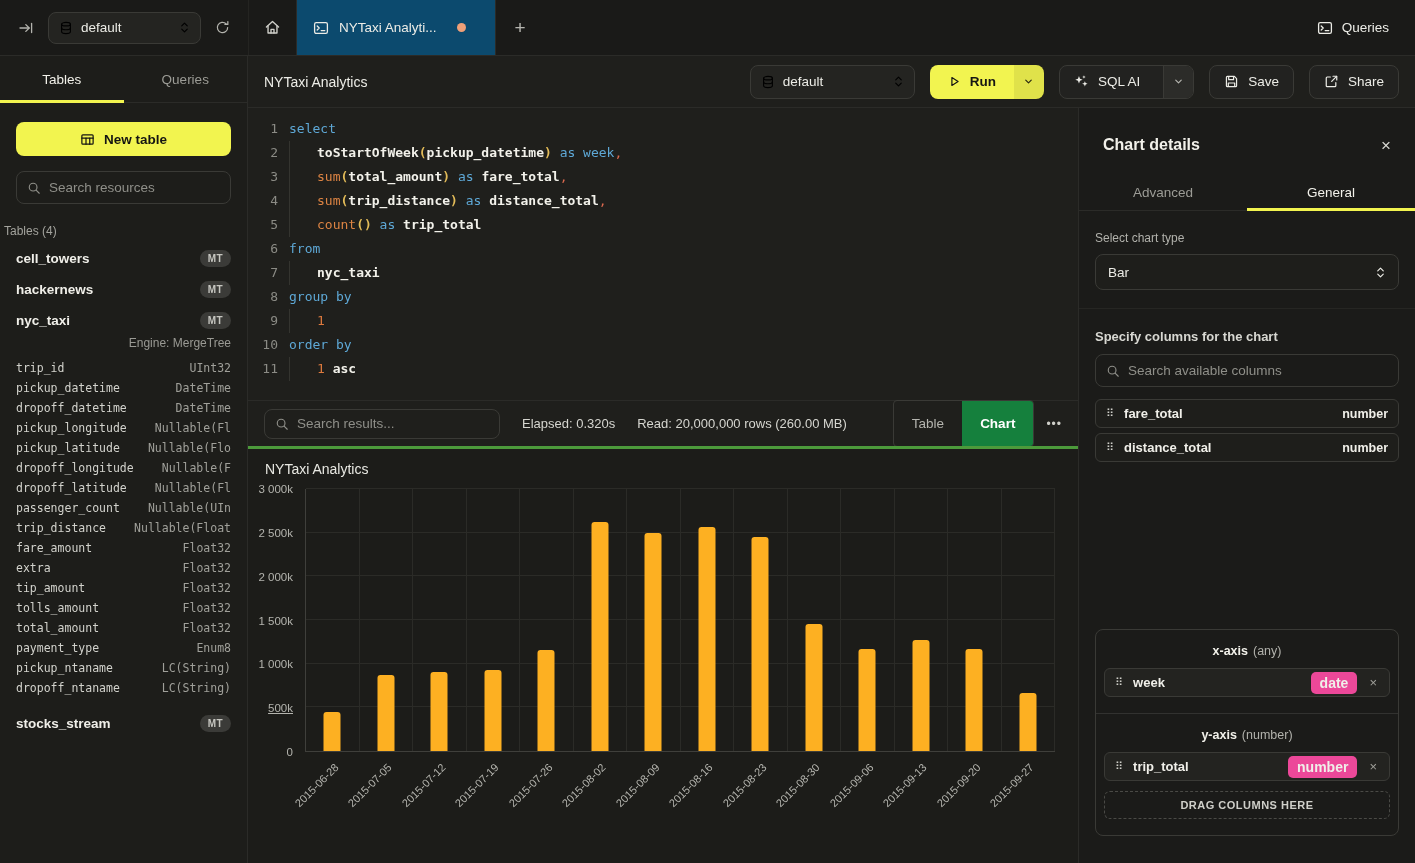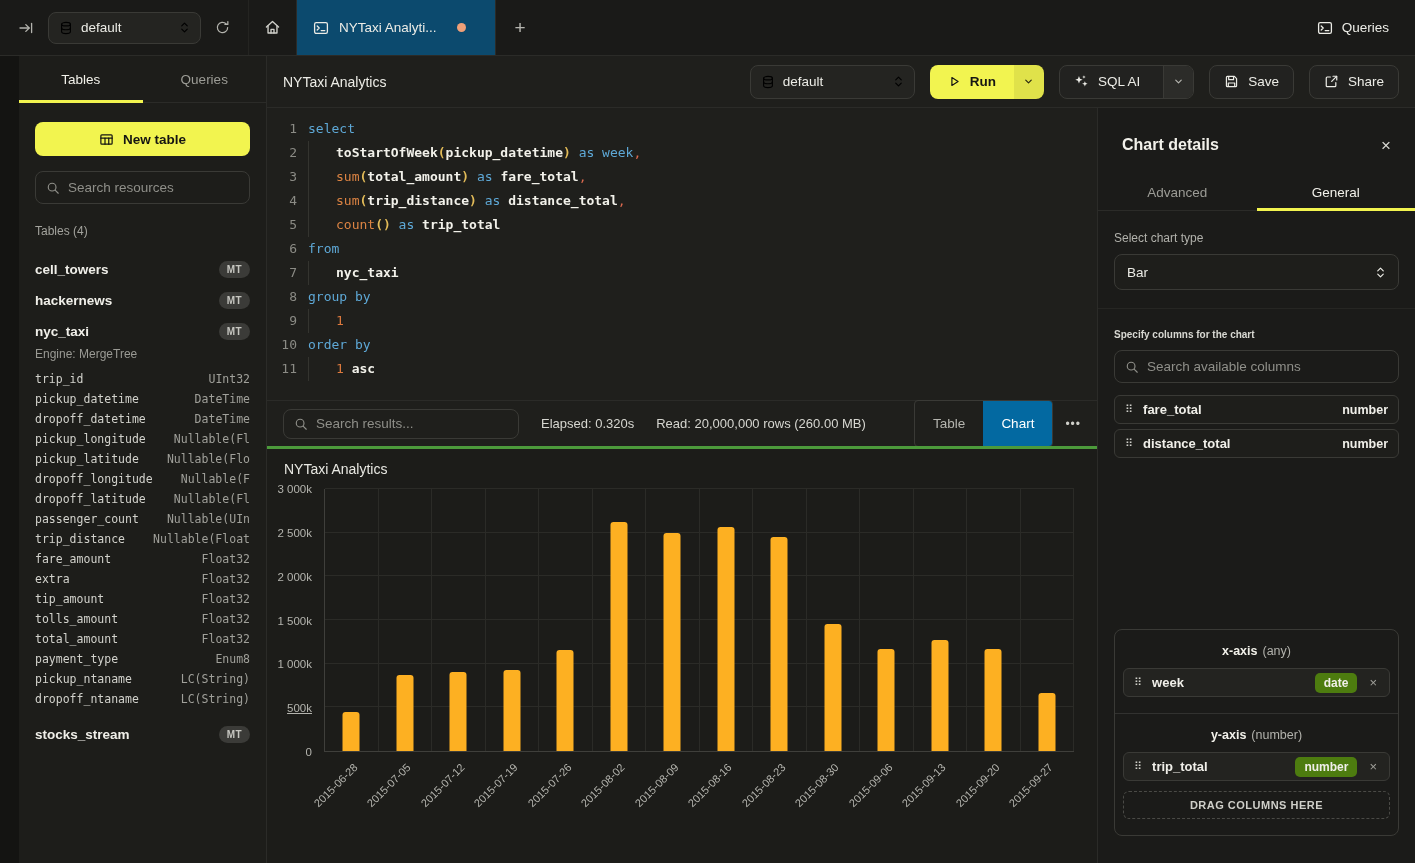--- a/index.html
+++ b/index.html
@@ -18,39 +18,39 @@
   .db-select .grow { flex:1; text-align:left; color:#ececE6; }
   .tabstrip { display:flex; align-items:stretch; flex:1; }
   .home-btn { width:48px; display:flex; align-items:center; justify-content:center; color:#cfcfc9; background:none; border:none; border-left:1px solid #242421; cursor:pointer; }
   .tab { display:flex; align-items:center; gap:10px; padding:0 16px; background:#0c4a6e; border-left:1px solid #2b2b28; border-right:1px solid #2b2b28; color:#ececE6; font-size:13.5px; cursor:pointer; min-width:200px; }
   .tab-dot { width:9px; height:9px; border-radius:50%; background:#f0a078; margin-left:10px; }
   .plus-btn { width:48px; display:flex; align-items:center; justify-content:center; background:none; border:none; color:#b5b5af; font-size:19px; cursor:pointer; }
   .topbar-right { display:flex; align-items:center; margin-left:auto; padding-right:26px; }
   .queries-btn { display:flex; align-items:center; gap:9px; background:none; border:none; color:#ececE6; font-size:13.5px; cursor:pointer; }
 
   
-  .app-body { display:flex; height:807px;padding-left:19px; }
+  .app-body { display:flex; height:807px; }
   .sidebar { width:248px; background:#1d1d1a; border-right:1px solid #2b2b28; display:flex; flex-direction:column; overflow:hidden; }
   .content { flex:1; display:flex; flex-direction:column; }
   .content-body { flex:1; display:flex; min-height:0; }
   .main-col { width:830px; display:flex; flex-direction:column; background:#1f1f1c; }
   .right-panel { flex:1; background:#1b1b19; border-left:1px solid #2b2b28; display:flex; flex-direction:column; }
 
   
   .side-tabs { display:flex; height:47px; border-bottom:1px solid #2b2b28; }
   .side-tab { flex:1; display:flex; align-items:center; justify-content:center; font-size:13.5px; color:#9c9c96; cursor:pointer; position:relative; background:none; border:none; }
   .side-tab.active { color:#f2f1ea; }
   .side-tab.active::after { content:""; position:absolute; left:0; right:0; bottom:-1px; height:3px; background:#f2f44f; }
   .new-table { margin:19px 16px 0; height:34px; background:#f2f44f; color:#151512; border:none; border-radius:8px;
     font-size:13.5px; font-weight:700; display:flex; align-items:center; justify-content:center; gap:9px; cursor:pointer; font-family:inherit; }
   .search-box { margin:15px 16px 0; height:33px; border:1px solid #3a3a36; border-radius:8px; display:flex; align-items:center; gap:8px; padding:0 10px; color:#8f8f89; }
   .search-box input { background:none; border:none; outline:none; color:#d8d8d2; font-size:13.5px; width:100%; font-family:inherit; }
   .search-box input::placeholder { color:#8f8f89; }
-  .section-label { margin:20px 16px 0; font-size:12px; color:#a3a39d; }
-  .tables-list { margin-top:16px; overflow:hidden; }
+  .section-label { margin:20px 4px 0; font-size:12px; color:#a3a39d; }
+  .tables-list { margin-top:5px; overflow:hidden;text-align:right; }
   .tbl-row { display:flex; align-items:center; justify-content:space-between; padding:7px 16px; cursor:pointer; }
   .tbl-name { font-size:13.5px; font-weight:700; color:#f0efe9; }
   .mt-badge { background:#3b3b38; color:#c6c6c0; font-size:10px; font-weight:700; letter-spacing:.4px; border-radius:9px; padding:3px 8px; }
   .engine-line { padding:0 16px 8px; font-size:12px; color:#9a9a94; }
   .cols { padding-bottom:10px; }
   .col-row { display:flex; justify-content:space-between; align-items:center; height:20px; padding:0 16px;
     font-family:"DejaVu Sans Mono", monospace; font-size:11.5px; cursor:pointer; white-space:nowrap; }
   .col-name { color:#d2d2cc; }
   .col-type { color:#a0a09a; }
 
@@ -80,21 +80,21 @@
   .tk-pn { color:#e2bb58; font-weight:700; }
   .tk-nm { color:#dd7a3e; }
   .tk-cm { color:#dd6a4f; }
 
   
   .results-bar { height:46px; background:#1f1f1c; border-top:1px solid #2b2b28; display:flex; align-items:center; padding:0 16px; }
   .results-search { width:236px; height:30px; margin:0; }
   .stat { font-size:13px; color:#d6d6d0; margin-left:22px; white-space:nowrap; }
   .seg { margin-left:auto; display:flex; border:1px solid #3a3a36; border-radius:4px; overflow:hidden; height:47px; }
   .seg-btn { border:none; background:none; color:#b5b5af; font-size:13.5px; padding:0 18px; cursor:pointer; font-family:inherit; }
-  .seg-btn.active { background:#0369a1; color:#ffffff; font-weight:400; }
+  .seg-btn.active { background:#15803d; color:#ffffff; font-weight:700; }
   .more-btn { margin-left:12px; background:none; border:none; color:#cfcfc9; font-size:12px; letter-spacing:1px; cursor:pointer; }
   .green-divider { height:3px; background:#4c9a3b; }
 
   
   .chart-area { flex:1; background:#1c1c19; padding:12px 0 0 17px; overflow:hidden; }
   .chart-title { font-size:14px; color:#e8e8e2; margin-bottom:12px; }
   .chart-body { position:relative; padding-left:40px; }
   .ylabels { position:absolute; left:-17px; top:0; width:53px; height:263px; }
   .ylab { position:absolute; right:8px; transform:translateY(50%); font-size:11.5px; color:#b4b4ae; white-space:nowrap; }
   .plot { width:750px; height:263px; position:relative; border-left:1px solid #3f3f3b; border-bottom:1px solid #3f3f3b; display:flex; }
@@ -108,33 +108,33 @@
   .rp-header { display:flex; align-items:center; justify-content:space-between; padding:28px 24px 20px; }
   .rp-title { font-size:16px; font-weight:700; color:#f2f1ea; }
   .rp-close { background:none; border:none; color:#d8d8d2; font-size:17px; cursor:pointer; line-height:1; }
   .rp-tabs { display:flex; height:37px; border-bottom:1px solid #2b2b28; }
   .rp-tab { flex:1; background:none; border:none; font-size:13.5px; color:#9c9c96; cursor:pointer; position:relative; font-family:inherit; }
   .rp-tab.active { color:#f2f1ea; }
   .rp-tab.active::after { content:""; position:absolute; left:0; right:0; bottom:-1px; height:3px; background:#f2f44f; }
   .rp-section { padding:20px 16px 18px; border-bottom:1px solid #262623; }
   .rp-label { font-size:12px; color:#b2b2ac; margin-bottom:9px; }
   .rp-select { height:36px; border:1px solid #3a3a36; border-radius:8px; background:#1e1e1b; display:flex; align-items:center; justify-content:space-between; padding:0 12px; color:#ececE6; font-size:13.5px; cursor:pointer; width:100%; font-family:inherit; }
-  .rp-cols-label { font-size:10px; font-weight:700; color:#d8d8d2; margin-bottom:10px; }
+  .rp-cols-label { font-size:13px; font-weight:700; color:#d8d8d2; margin-bottom:10px; }
   .chip { height:29px; border:1px solid #3a3a36; border-radius:6px; display:flex; align-items:center; gap:10px; padding:0 10px; margin-bottom:5px; cursor:grab; background:#1e1e1b; }
   .chip .drag { color:#cfcfc9; font-size:11px; }
   .chip .cname { font-size:13px; font-weight:600; color:#f0efe9; flex:1; }
   .chip .ctype { font-size:12.5px; font-weight:700; color:#f0efe9; }
   .axes-box { margin:auto 16px 27px; border:1px solid #3a3a36; border-radius:8px; }
   .axis-sec { padding:14px 8px 16px; }
   .axis-sec + .axis-sec { border-top:1px solid #323230; }
   .axis-head { text-align:center; font-size:12.5px; margin-bottom:10px; }
   .axis-head b { color:#f2f1ea; }
   .axis-head span { color:#b2b2ac; margin-left:5px; }
   .axis-chip { margin-bottom:0; background:#232320; }
-  .pill { background:#4d7c0f; border-radius:5px; padding:3px 9px; font-size:12px; font-weight:700; color:#f0efe9; }
+  .pill { background:#ec4899; border-radius:5px; padding:3px 9px; font-size:14px; font-weight:700; color:#f0efe9; }
   .chip-x { background:none; border:none; color:#a0a09a; font-size:13px; cursor:pointer; padding:0 2px; }
   .drop-zone { margin:10px 0 0; border:1.5px dashed #4a4a46; border-radius:6px; height:28px; display:flex; align-items:center; justify-content:center;
     font-size:11px; font-weight:700; letter-spacing:.5px; color:#cfcfc9; }
 </style>
 </head>
 <body>
 
 <div class="topbar">
   <div class="topbar-left">
     <button class="icon-btn">

